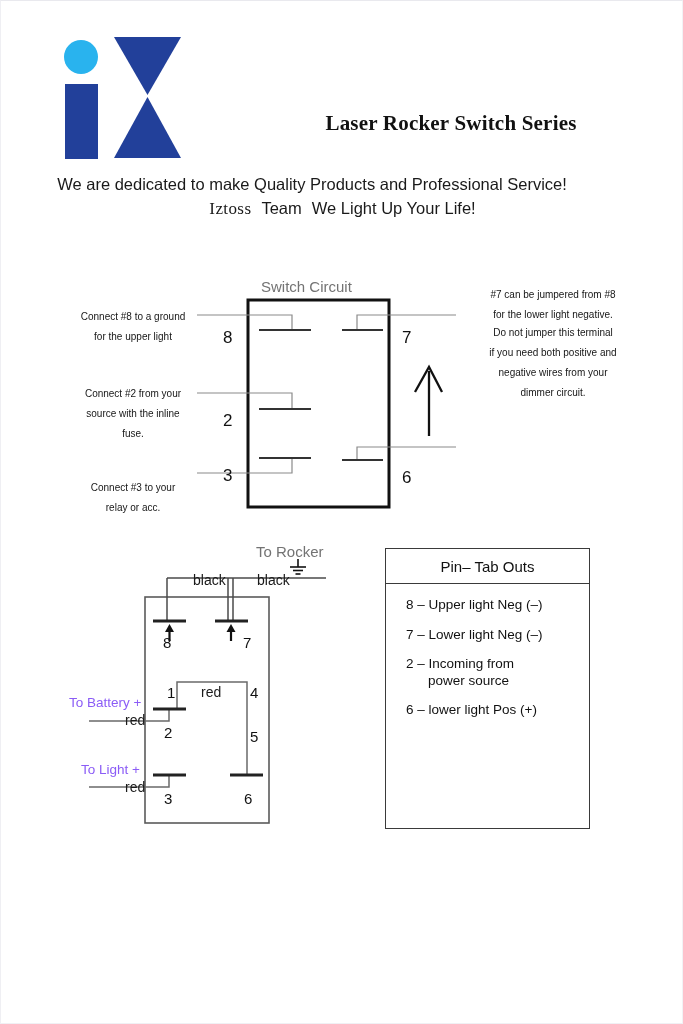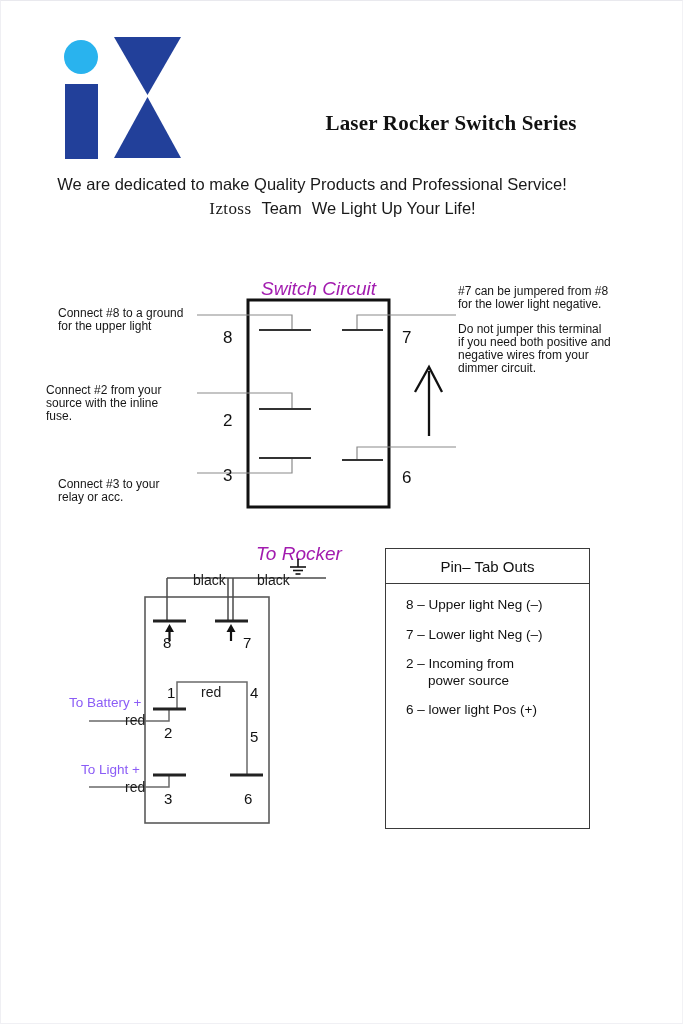--- a/index.html
+++ b/index.html
@@ -32,27 +32,27 @@
     position:absolute;left:0;top:198px;width:683px;text-align:center;
     font-size:16.5px;color:#1a1a1a;white-space:nowrap;
   }
   #tagline2 .izt{
     font-family:"Liberation Serif", serif;font-size:17px;letter-spacing:.4px;
   }
   #tagline2 .sp{display:inline-block;width:10px;}
 
   
   .note{
-    position:absolute;font-size:12px;line-height:13px;color:#161616;
+    position:absolute;font-size:10px;line-height:20px;color:#161616;text-align:center;
   }
   .pinnum{
     position:absolute;font-size:17px;color:#111;
   }
   .sectitle{
-    position:absolute;font-size:19px;color:#a21caf;white-space:nowrap;font-style:italic;
+    position:absolute;font-size:15px;color:#737373;white-space:nowrap;
   }
   .wirelbl{
     position:absolute;font-size:14px;color:#1a1a1a;white-space:nowrap;
   }
   .termnum{
     position:absolute;font-size:15px;color:#111;
   }
   .conn{
     position:absolute;font-size:13.5px;color:#8b5cf6;white-space:nowrap;
   }
@@ -136,21 +136,21 @@
   </svg>
 
   <div class="pinnum" style="left:222px;top:327px;">8</div>
   <div class="pinnum" style="left:222px;top:410px;">2</div>
   <div class="pinnum" style="left:222px;top:465px;">3</div>
   <div class="pinnum" style="left:401px;top:327px;">7</div>
   <div class="pinnum" style="left:401px;top:467px;">6</div>
 
   <div class="note" style="left:57px;top:306px;width:150px;white-space:pre-line;">Connect #8 to a ground
 for the upper light</div>
-  <div class="note" style="left:45px;top:383px;width:150px;white-space:pre-line;">Connect #2 from your
+  <div class="note" style="left:57px;top:383px;width:150px;white-space:pre-line;">Connect #2 from your
 source with the inline
 fuse.</div>
   <div class="note" style="left:57px;top:477px;width:150px;white-space:pre-line;">Connect #3 to your
 relay or acc.</div>
 
   <div class="note" style="left:457px;top:284px;width:190px;white-space:pre-line;">#7 can be jumpered from #8
 for the lower light negative.</div>
   <div class="note" style="left:457px;top:322px;width:190px;white-space:pre-line;">Do not jumper this terminal
 if you need both positive and
 negative wires from your

